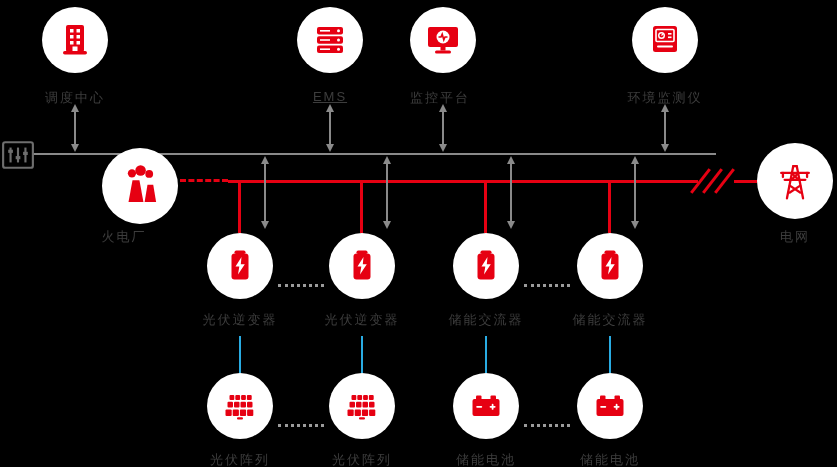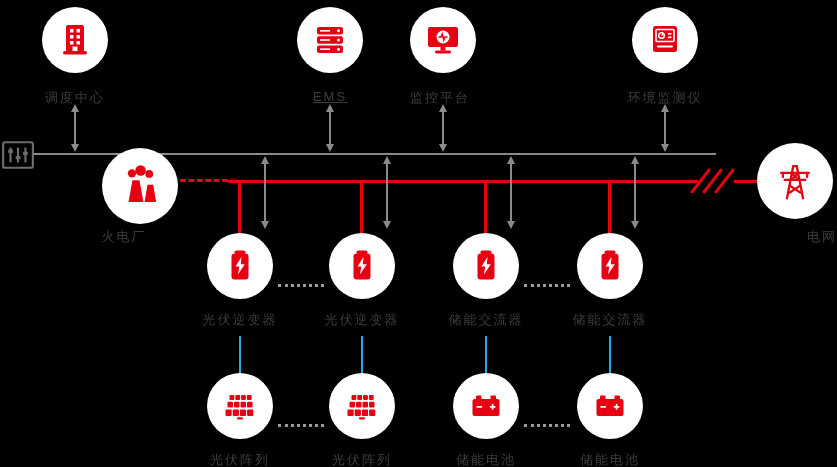--- a/index.html
+++ b/index.html
@@ -171,21 +171,21 @@
           <line x1="9.5" y1="13" x2="9.5" y2="16.5"></line>
           <line x1="30.5" y1="13" x2="30.5" y2="16.5"></line>
           <line x1="16.8" y1="13" x2="23.2" y2="19"></line>
           <line x1="23.2" y1="13" x2="16.8" y2="19"></line>
           <line x1="15.5" y1="24" x2="24.5" y2="30"></line>
           <line x1="24.5" y1="24" x2="15.5" y2="30"></line>
         </g>
       </svg>
     </span>
   </div>
-  <div class="nlabel" style="left:822px;top:228px;">电网</div>
+  <div class="nlabel" style="left:795px;top:228px;">电网</div>
 
   <div class="redstub" style="left:238px;top:181px;height:52px;"></div>
   <div class="redstub" style="left:360px;top:181px;height:52px;"></div>
   <div class="redstub" style="left:484px;top:181px;height:52px;"></div>
   <div class="redstub" style="left:608px;top:181px;height:52px;"></div>
 
   <div class="varrow" style="left:264px;top:164px;height:57px;"></div>
   <div class="varrow" style="left:386px;top:164px;height:57px;"></div>
   <div class="varrow" style="left:510px;top:164px;height:57px;"></div>
   <div class="varrow" style="left:634px;top:164px;height:57px;"></div>

